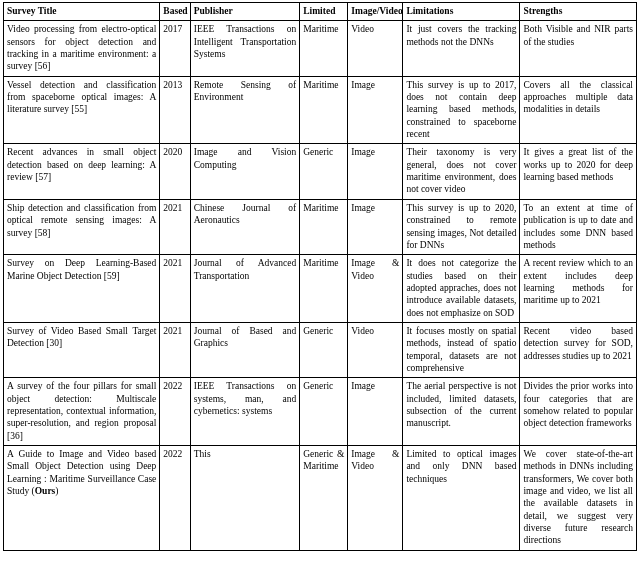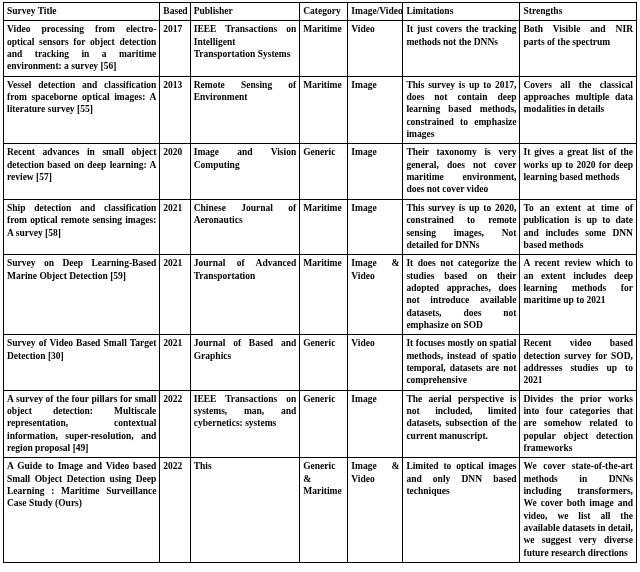--- a/index.html
+++ b/index.html
@@ -30,21 +30,20 @@
     line-height: 1.3;
     overflow: hidden;
   }
   table.survey-table th {
     text-align: left;
     font-weight: bold;
     white-space: nowrap;
   }
   table.survey-table td {
     text-align: justify;
-    font-weight: bold;
   }
   col.col-title       { width: 24.7%; }
   col.col-year        { width: 4.8%;  }
   col.col-publisher   { width: 17.3%; }
   col.col-category    { width: 7.6%;  }
   col.col-imgvid      { width: 8.7%;  }
   col.col-limitations { width: 18.5%; }
   col.col-strengths   { width: 18.4%; }
 </style>
 </head>
@@ -59,43 +58,43 @@
       <col class="col-category">
       <col class="col-imgvid">
       <col class="col-limitations">
       <col class="col-strengths">
     </colgroup>
     <thead>
       <tr>
           <th>Survey Title</th>
           <th>Based</th>
           <th>Publisher</th>
-          <th>Category</th>
+          <th>Limited</th>
           <th>Image/Video</th>
           <th>Limitations</th>
           <th>Strengths</th>
         </tr>
     </thead>
     <tbody>
         <tr>
           <td>Video processing from electro-optical sensors for object detection and tracking in a maritime environment: a survey [56]</td>
           <td>2017</td>
           <td>IEEE Transactions on Intelligent Transportation Systems</td>
           <td>Maritime</td>
           <td>Video</td>
           <td>It just covers the tracking methods not the DNNs</td>
-          <td>Both Visible and NIR parts of the spectrum</td>
+          <td>Both Visible and NIR parts of the studies</td>
         </tr>
         <tr>
           <td>Vessel detection and classification from spaceborne optical images: A literature survey [55]</td>
           <td>2013</td>
           <td>Remote Sensing of Environment</td>
           <td>Maritime</td>
           <td>Image</td>
-          <td>This survey is up to 2017, does not contain deep learning based methods, constrained to emphasize images</td>
+          <td>This survey is up to 2017, does not contain deep learning based methods, constrained to spaceborne recent</td>
           <td>Covers all the classical approaches multiple data modalities in details</td>
         </tr>
         <tr>
           <td>Recent advances in small object detection based on deep learning: A review [57]</td>
           <td>2020</td>
           <td>Image and Vision Computing</td>
           <td>Generic</td>
           <td>Image</td>
           <td>Their taxonomy is very general, does not cover maritime environment, does not cover video</td>
           <td>It gives a great list of the works up to 2020 for deep learning based methods</td>
@@ -121,21 +120,21 @@
         <tr>
           <td>Survey of Video Based Small Target Detection [30]</td>
           <td>2021</td>
           <td>Journal of Based and Graphics</td>
           <td>Generic</td>
           <td>Video</td>
           <td>It focuses mostly on spatial methods, instead of spatio temporal, datasets are not comprehensive</td>
           <td>Recent video based detection survey for SOD, addresses studies up to 2021</td>
         </tr>
         <tr>
-          <td>A survey of the four pillars for small object detection: Multiscale representation, contextual information, super-resolution, and region proposal [49]</td>
+          <td>A survey of the four pillars for small object detection: Multiscale representation, contextual information, super-resolution, and region proposal [36]</td>
           <td>2022</td>
           <td>IEEE Transactions on systems, man, and cybernetics: systems</td>
           <td>Generic</td>
           <td>Image</td>
           <td>The aerial perspective is not included, limited datasets, subsection of the current manuscript.</td>
           <td>Divides the prior works into four categories that are somehow related to popular object detection frameworks</td>
         </tr>
         <tr>
           <td>A Guide to Image and Video based Small Object Detection using Deep Learning : Maritime Surveillance Case Study (<b>Ours</b>)</td>
           <td>2022</td>

